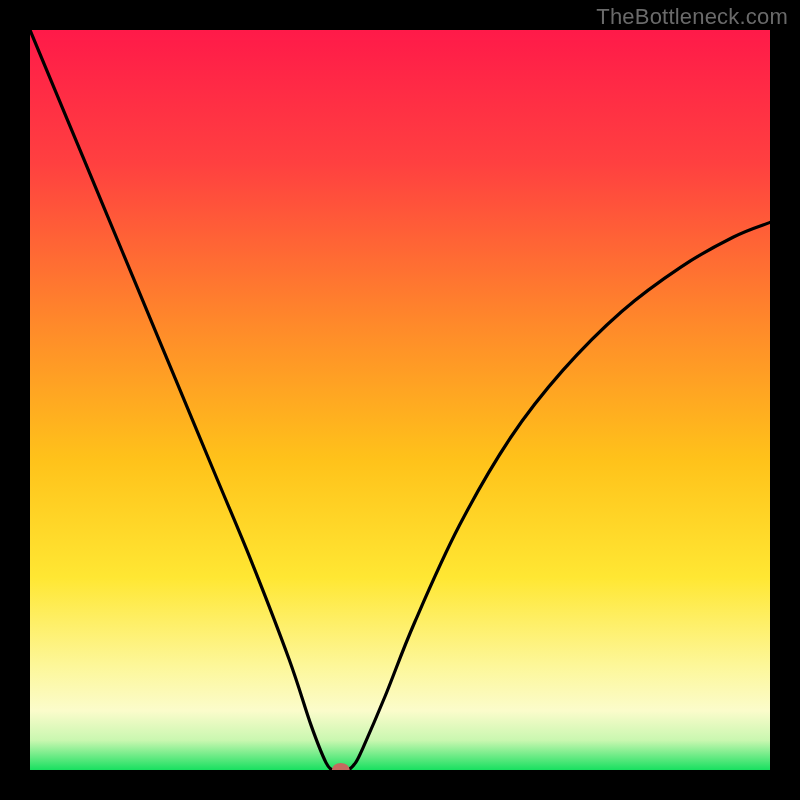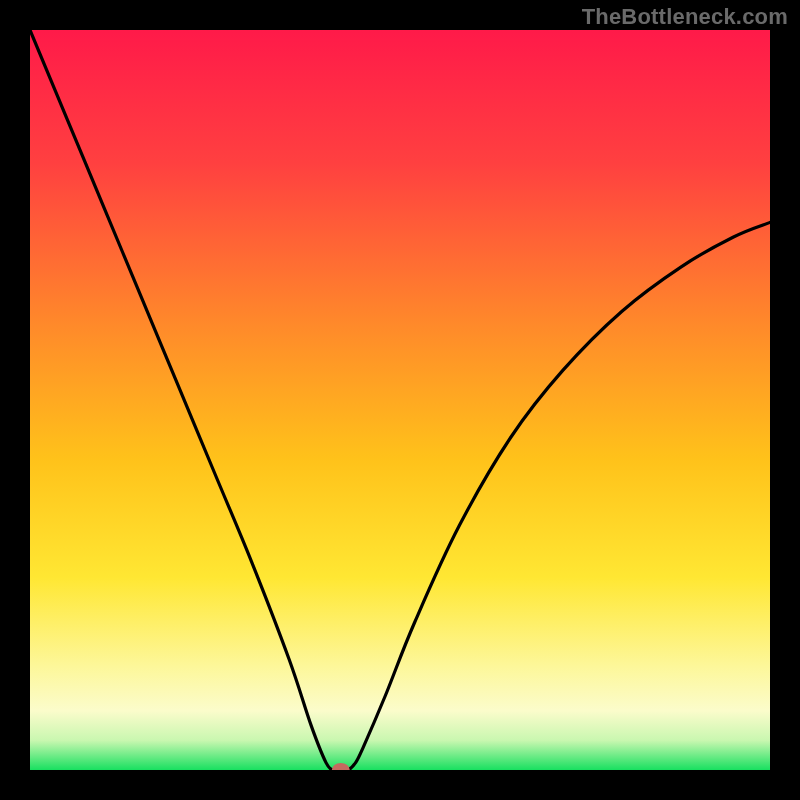--- a/index.html
+++ b/index.html
@@ -25,21 +25,21 @@
     top: 30px;
     width: 740px;
     height: 740px;
   }
   .watermark {
     position: absolute;
     top: 4px;
     right: 12px;
     color: #6a6a6a;
     font-size: 22px;
-    font-weight: 700;
+    font-weight: 400;
     letter-spacing: 0.2px;
     user-select: none;
     text-align: right;
   }
   svg { display: block; }
 </style>
 </head>
 <body>
 
 <div class="frame">

